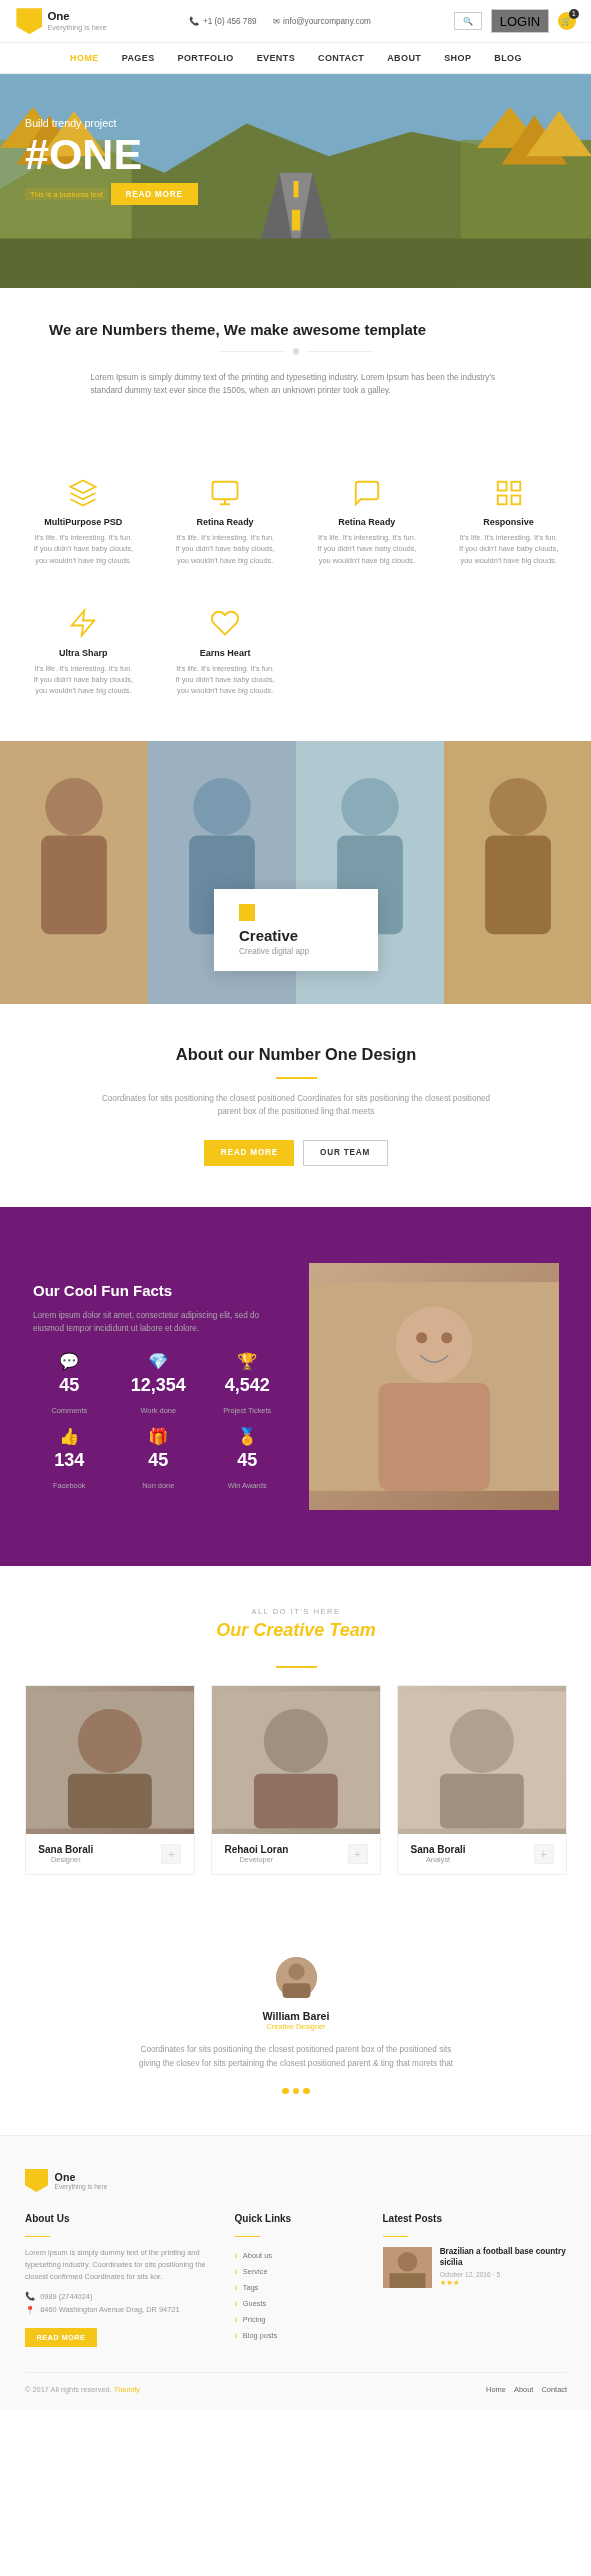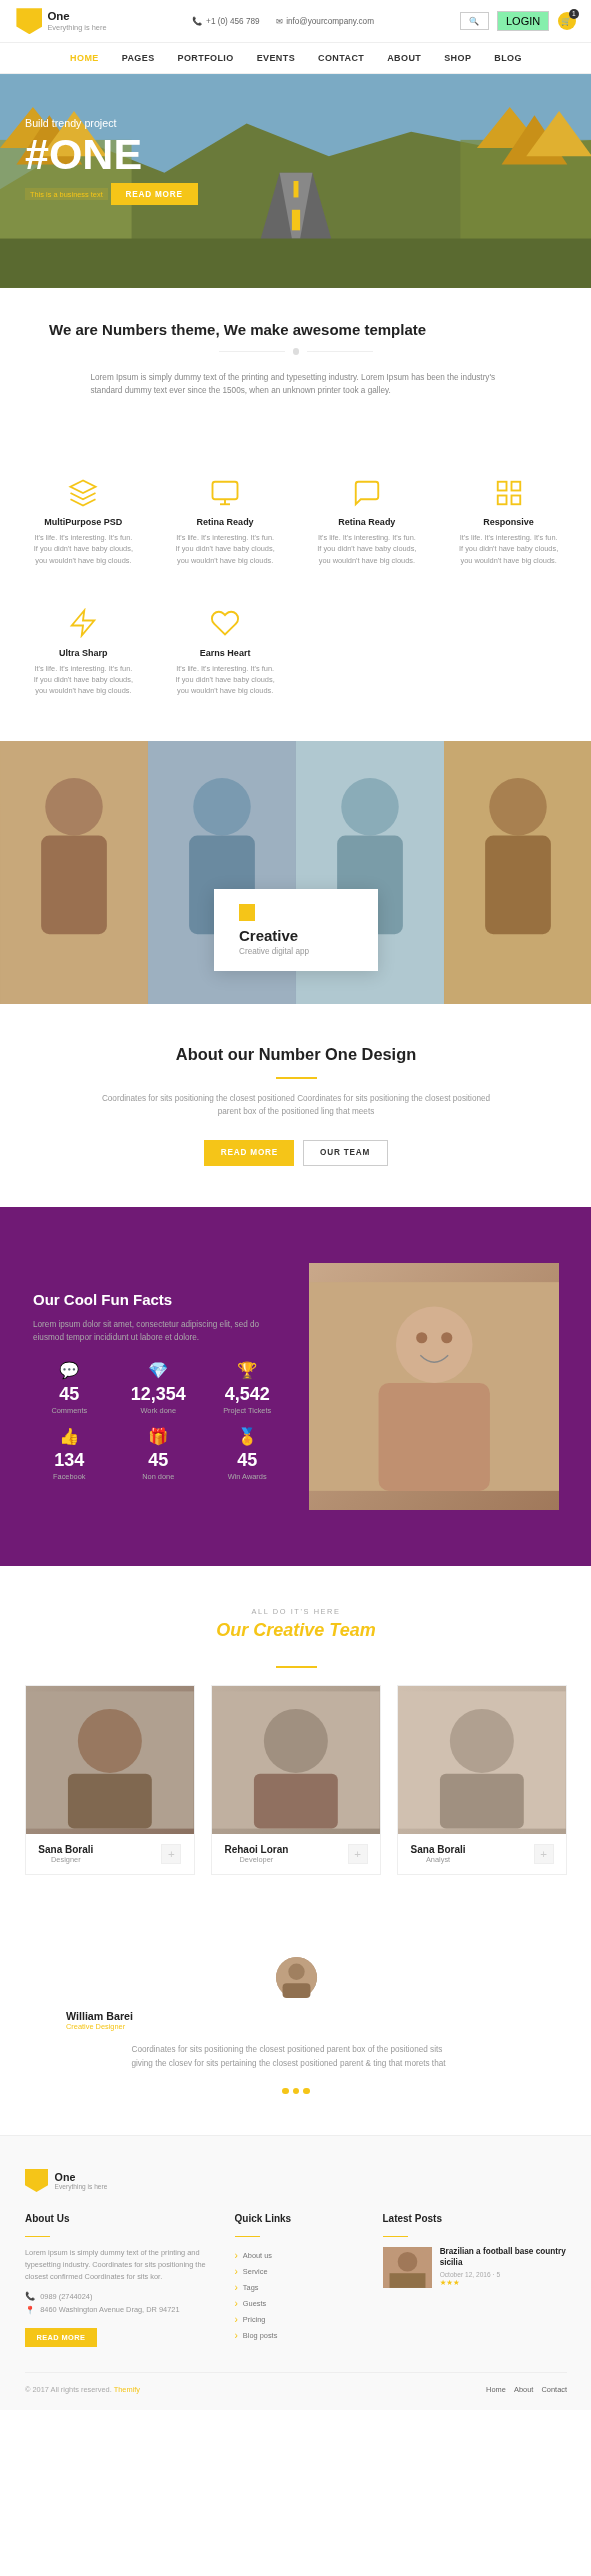--- a/index.html
+++ b/index.html
@@ -9,21 +9,21 @@
     .header { display: flex; align-items: center; justify-content: space-between; padding: 8.2px 16.4px; border-bottom: 0.8px solid #eee; background: #fff; }
     .logo { display: flex; align-items: center; gap: 5px; }
     .logo-icon { width: 26px; height: 26px; background: #f5c518; clip-path: polygon(0 0, 100% 0, 100% 70%, 50% 100%, 0 70%); }
     .logo-text { line-height: 1.2; }
     .logo-text .brand { font-weight: bold; font-size: 11.5px; color: #222; }
     .logo-text .tagline { font-size: 7.4px; color: #999; }
     .header-contact { display: flex; gap: 16.4px; align-items: center; font-size: 8.2px; color: #666; }
     .header-contact span { display: flex; align-items: center; gap: 3.3px; }
     .header-right { display: flex; align-items: center; gap: 8.2px; }
     .search-btn { font-size: 8.2px; border: 0.8px solid #ccc; padding: 3.3px 8.2px; background: #fff; cursor: pointer; }
-    .login-btn { font-size: 11px; border: 0.8px solid #ccc; padding: 3.3px 8.2px; background: #86efac; cursor: pointer; }
+    .login-btn { font-size: 13px; border: 0.8px solid #ccc; padding: 3.3px 8.2px; background: #737373; cursor: pointer; }
     .cart-icon { background: #f5c518; color: #fff; border-radius: 50%; width: 18px; height: 18px; display: flex; align-items: center; justify-content: center; font-size: 8.2px; position: relative; cursor: pointer; }
     .cart-badge { position: absolute; top: -3.3px; right: -3.3px; background: #333; color: #fff; border-radius: 50%; width: 10px; height: 10px; font-size: 6.6px; display: flex; align-items: center; justify-content: center; }
 
     
     .nav { background: #fff; border-bottom: 0.8px solid #eee; padding: 0 16.4px; display: flex; justify-content: center; }
     .nav ul { list-style: none; display: flex; gap: 0; }
     .nav ul li a { display: block; padding: 10px 11.5px; font-size: 9px; color: #333; text-decoration: none; font-weight: 600; letter-spacing: 0.4px; text-transform: uppercase; }
     .nav ul li.active a { color: #f5c518; }
 
     
@@ -71,41 +71,41 @@
     .btn-outline { background: #fff; color: #333; border: 0.8px solid #ccc; padding: 7.4px 16.4px; font-size: 8.2px; font-weight: bold; letter-spacing: 0.8px; cursor: pointer; text-transform: uppercase; }
 
     
     .facts-section { background: #701a75; color: #fff; padding: 56px 33px; display: grid; grid-template-columns: 1fr 1fr; gap: 25px; align-items: center; }
     .facts-text h3 { font-size: 15px; font-weight: bold; margin-bottom: 10px; }
     .facts-text p { font-size: 8.2px; color: #aaa; line-height: 1.6; margin-bottom: 16.4px; }
     .facts-numbers { display: grid; grid-template-columns: repeat(3, 1fr); gap: 16.4px; }
     .fact-item { text-align: center; }
     .fact-icon { font-size: 16.4px; margin-bottom: 4.1px; }
     .fact-num { font-size: 18px; font-weight: bold; color: #fff; }
-    .fact-label { font-size: 7.4px; color: #aaa; margin-top: 1px; }
+    .fact-label { font-size: 7.4px; color: #aaa; margin-top: 10px; }
     .facts-image { height: 247px; background: linear-gradient(135deg, #c9a88a 0%, #a0785a 100%); border-radius: 0; position: relative; overflow: hidden; }
 
     
     .team-section { padding: 41px 25px; text-align: center; background: #fff; }
     .team-section .section-subtitle { font-size: 7.4px; color: #aaa; letter-spacing: 1.6px; text-transform: uppercase; margin-bottom: 4.1px; }
     .team-section h2 { font-size: 18px; font-weight: bold; color: #222; margin-bottom: 25px; }
     .team-section h2 span { color: #f5c518; font-style: italic; }
     .team-grid { display: grid; grid-template-columns: repeat(3, 1fr); gap: 16.4px; margin-top: 16.4px; }
     .team-card { background: #fff; border: 0.8px solid #eee; overflow: hidden; }
     .team-card-img { height: 148px; background: #ddd; position: relative; overflow: hidden; }
     .team-card-img-1 { background: linear-gradient(135deg, #b0a090 0%, #8a7060 100%); }
     .team-card-img-2 { background: linear-gradient(135deg, #c0b0a0 0%, #9a8a7a 100%); }
     .team-card-img-3 { background: linear-gradient(135deg, #d0c0b0 0%, #b0a090 100%); }
     .team-card-info { padding: 10px 12.3px; display: flex; justify-content: space-between; align-items: center; }
     .team-card-info .name { font-size: 10px; font-weight: bold; color: #222; }
     .team-card-info .role { font-size: 7.4px; color: #999; }
     .team-card-plus { width: 20px; height: 20px; background: #f5f5f5; border: 0.8px solid #eee; display: flex; align-items: center; justify-content: center; font-size: 11.5px; color: #ccc; cursor: pointer; }
 
     
-    .testimonial { padding: 41px 66px; text-align: left; background: #fff; }
+    .testimonial { padding: 41px 66px; text-align: center; background: #fff; }
     .testimonial-avatar { width: 41px; height: 41px; border-radius: 50%; background: linear-gradient(135deg, #c0a080, #a08060); margin: 0 auto 12.3px; }
     .testimonial-name { font-size: 10.7px; font-weight: bold; color: #222; }
     .testimonial-title { font-size: 7.4px; color: #f5c518; margin-bottom: 12.3px; }
     .testimonial-text { font-size: 8.2px; color: #999; line-height: 1.7; margin-bottom: 16.4px; max-width: 329px; margin-left: auto; margin-right: auto; }
     .testimonial-dots { display: flex; gap: 4.1px; justify-content: center; }
     .dot { width: 6.6px; height: 6.6px; border-radius: 50%; background: #ddd; }
     .dot.active { background: #f5c518; }
 
     
     .footer { background: #f9f9f9; padding: 33px 25px 16.4px; border-top: 0.8px solid #eee; }

